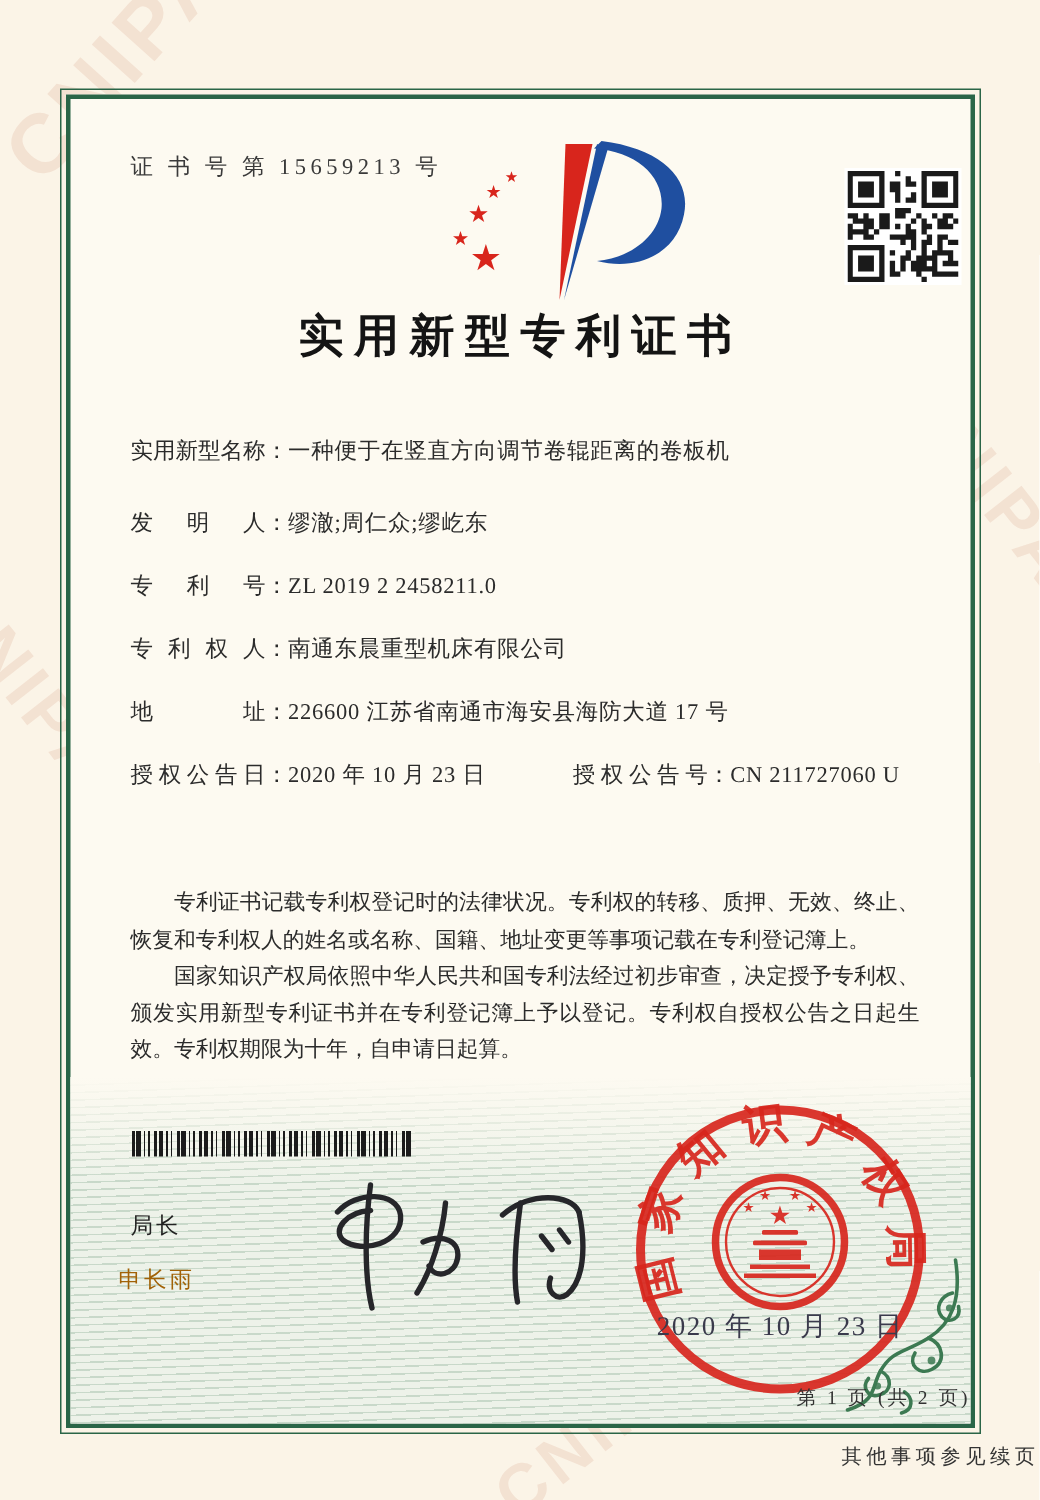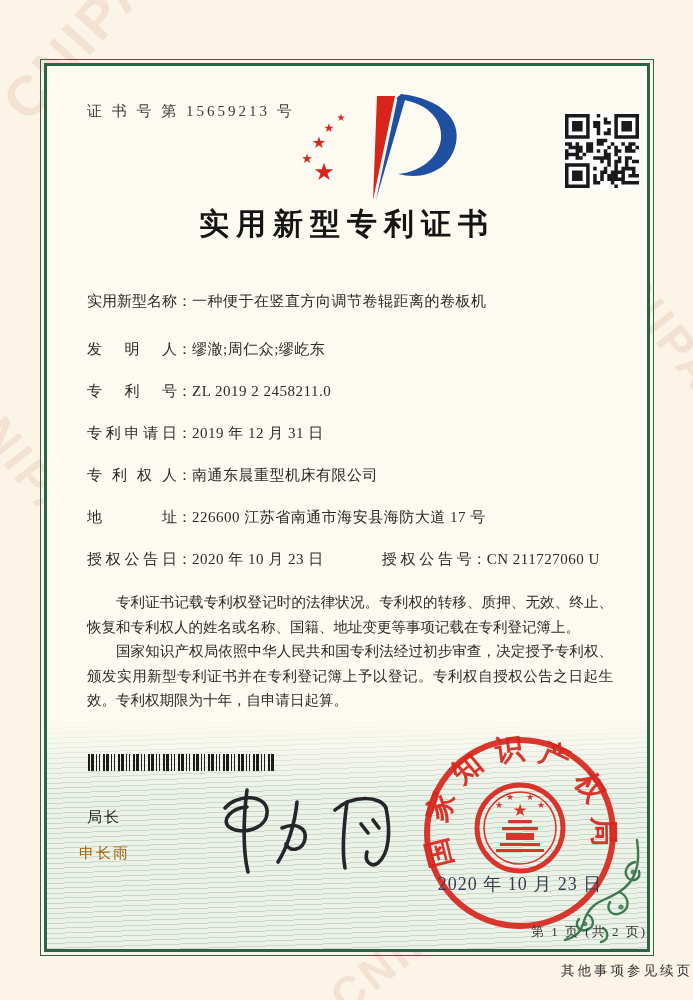--- a/index.html
+++ b/index.html
@@ -120,23 +120,20 @@
 
     <div class="fields">
       <div class="frow first">
         <span class="flabel">实用新型名称</span><span class="fcolon">：</span><span class="fvalue">一种便于在竖直方向调节卷辊距离的卷板机</span>
       </div>
       <div class="frow">
         <span class="flabel">发明人</span><span class="fcolon">：</span><span class="fvalue">缪澈;周仁众;缪屹东</span>
       </div>
       <div class="frow">
         <span class="flabel">专利号</span><span class="fcolon">：</span><span class="fvalue">ZL 2019 2 2458211.0</span>
-      </div>
-      <div class="frow">
-        <span class="flabel">专利申请日</span><span class="fcolon">：</span><span class="fvalue">2019 年 12 月 31 日</span>
       </div>
       <div class="frow">
         <span class="flabel">专利权人</span><span class="fcolon">：</span><span class="fvalue">南通东晨重型机床有限公司</span>
       </div>
       <div class="frow">
         <span class="flabel">地址</span><span class="fcolon">：</span><span class="fvalue">226600 江苏省南通市海安县海防大道 17 号</span>
       </div>
       <div class="frow">
         <span class="flabel">授权公告日</span><span class="fcolon">：</span><span class="fvalue">2020 年 10 月 23 日</span><span class="half-gap"></span><span class="flabel">授权公告号</span><span class="fcolon">：</span><span class="fvalue">CN 211727060 U</span>
       </div>

